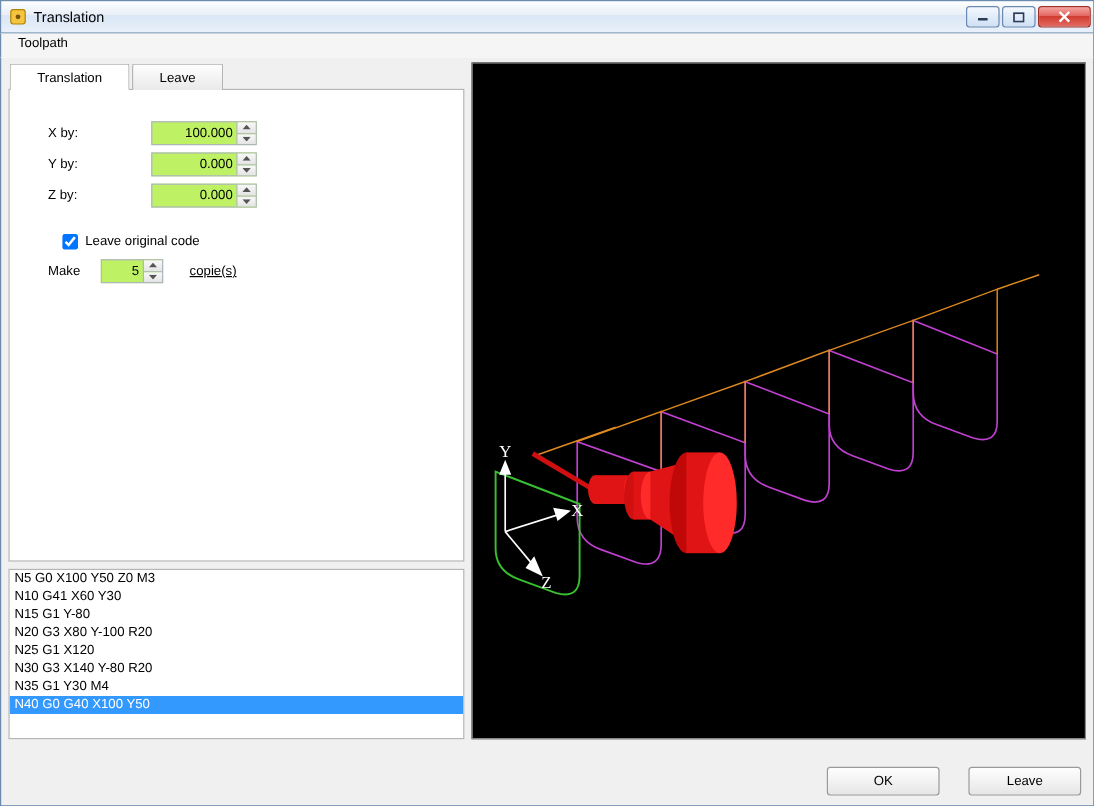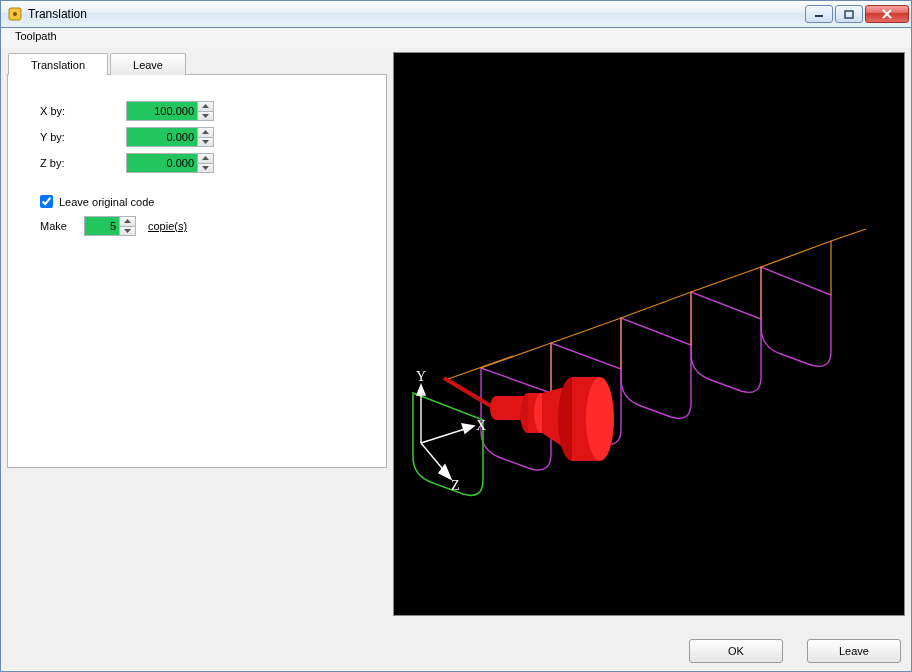--- a/index.html
+++ b/index.html
@@ -31,34 +31,34 @@
   .tabpanel { background:#fff; border:1px solid #b5b5b5; height:394px; position:relative; }
   .tabstrip { position:absolute; top:-22px; left:0; display:flex; }
   .tab { height:22px; padding:0 22px; display:flex; align-items:center; border:1px solid #b5b5b5; background:linear-gradient(#fefefe,#e9e9e9); border-bottom:none; border-top-left-radius:2px; border-top-right-radius:2px; margin-right:2px; position:relative; }
   .tab.active { background:#fff; z-index:2; top:0; }
   .tab.active::after { content:""; position:absolute; left:0; right:0; bottom:-1px; height:2px; background:#fff; }
   .tabwrap { padding-top:22px; }
   .tabcontent { padding:26px 12px 12px 32px; }
 
   .row { display:flex; align-items:center; margin-bottom:6px;gap:42px; }
   .lbl { width:44px; }
-  .spinbox { width:88px; height:20px; border:1px solid #aeb6bf; background:#22c55e; display:flex; align-items:center; position:relative; }
+  .spinbox { width:88px; height:20px; border:1px solid #aeb6bf; background:#bef264; display:flex; align-items:center; position:relative; }
   .spinbox input { border:none; outline:none; width:calc(100% - 16px); text-align:right; font-family:inherit; font-size:11px; padding:0 3px 0 0; height:100%; background:transparent; }
   .spinbtns { width:16px; height:100%; display:flex; flex-direction:column; border-left:1px solid #aeb6bf; }
   .spinbtns .sb { flex:1; background:linear-gradient(#f8f8f8,#e4e4e4); display:flex; align-items:center; justify-content:center; }
   .spinbtns .sb:first-child { border-bottom:1px solid #aeb6bf; }
   .sb svg { display:block; }
 
-  .checkrow { display:flex; align-items:center; margin-top:22px; margin-bottom:8px; }
+  .checkrow { display:flex; align-items:flex-start; margin-top:22px; margin-bottom:8px;margin-left:12px; }
   .checkrow input { margin:0 6px 0 0; }
 
   .makerow { display:flex; align-items:center; }
   .makerow .mklbl { width:44px; }
   .makerow .spinbox { width:52px; }
-  .makerow .suffix { margin-left:12px;text-decoration:underline; }
+  .makerow .suffix { margin-left:22px;text-decoration:underline; }
 
   
   .origwrap { margin-top:6px; }
   .origlabel { margin:2px 0 2px 2px; }
   .codebox { background:#fff; border:1px solid #b5b5b5; height:142px; overflow:auto; }
   .codeline { padding:0 4px; font-family:"Segoe UI",Tahoma,sans-serif; white-space:pre; line-height:15px; height:15px; }
   .codeline.selected { background:#3399ff; color:#fff; }
 
   
   .viewport { flex:1; background:#000; border:1px solid #888; position:relative; }
@@ -194,20 +194,30 @@
                 </div>
               </div>
               <span class="suffix">copie(s)</span>
             </div>
 
           </div>
         </div>
       </div>
 
       <div class="origwrap">
+        <div class="codebox" id="codebox">
+            <div class="codeline">N5 G0 X100 Y50 Z0 M3</div>
+            <div class="codeline">N10 G41 X60 Y30</div>
+            <div class="codeline">N15 G1 Y-80</div>
+            <div class="codeline">N20 G3 X80 Y-100 R20</div>
+            <div class="codeline">N25 G1 X120</div>
+            <div class="codeline">N30 G3 X140 Y-80 R20</div>
+            <div class="codeline">N35 G1 Y30 M4</div>
+            <div class="codeline selected">N40 G0 G40 X100 Y50</div>
+          </div>
       </div>
 
     </div>
 
     <div class="viewport">
       <svg width="100%" height="100%" viewBox="0 0 506 562">
 
         <g stroke="#c040d0" stroke-width="1.4" fill="none">
           <path d="M 85 315 L 85 378 Q 85 398 105 405 L 135 416 Q 155 421 155 401 L 155 340 Z"></path>
           <path d="M 155 290 L 155 353 Q 155 372 175 379 L 205 390 Q 225 396 225 376 L 225 316 Z"></path>

